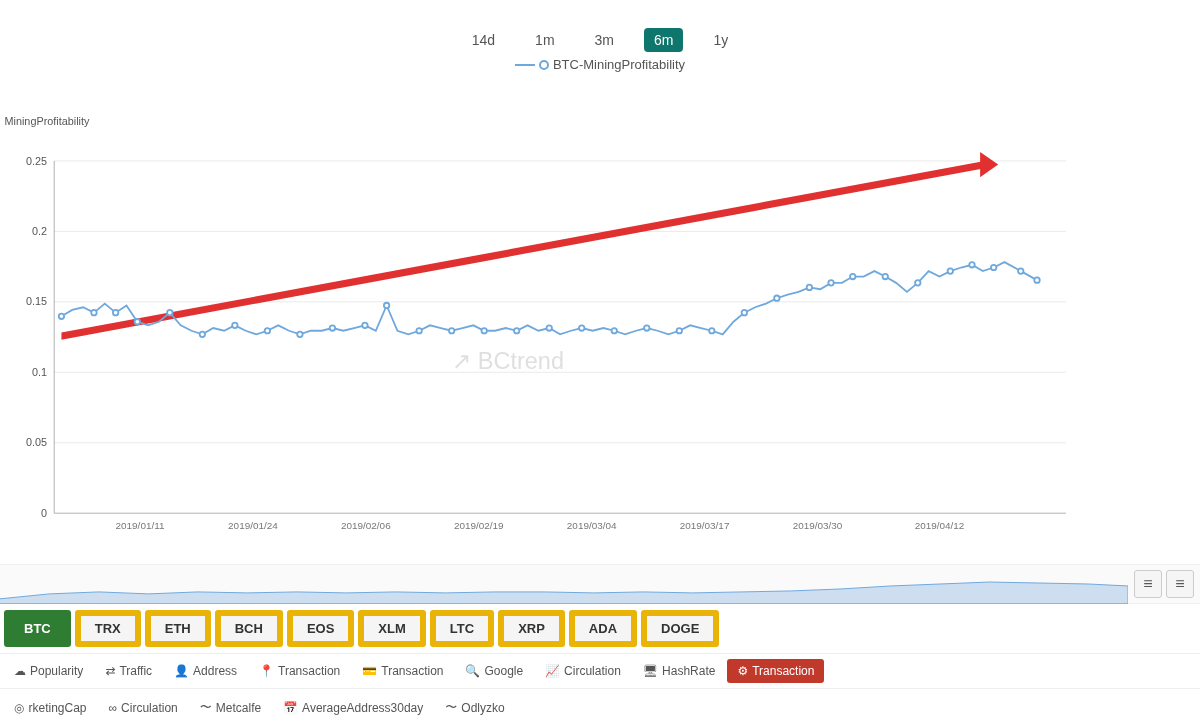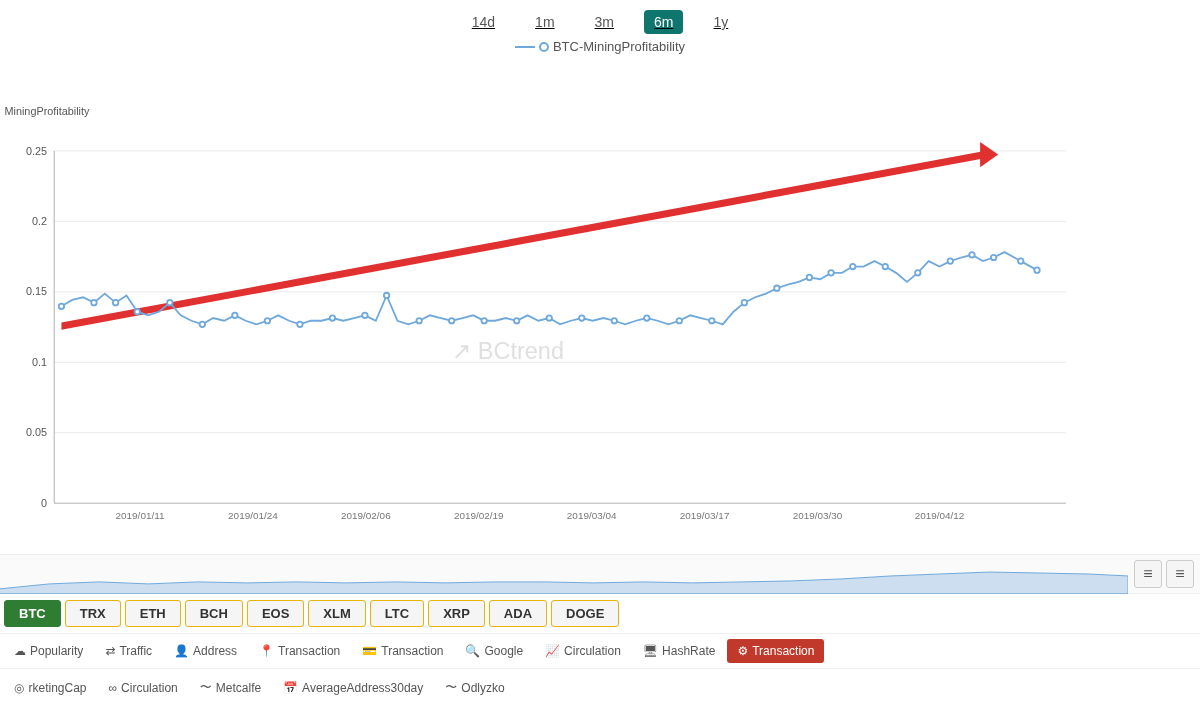--- a/index.html
+++ b/index.html
@@ -4,22 +4,21 @@
   <style>
     * { margin: 0; padding: 0; box-sizing: border-box; }
     body { font-family: Arial, sans-serif; background: #fff; width: 1200px; height: 719px; overflow: hidden; }
 
     
     .time-controls {
       display: flex;
       align-items: center;
       justify-content: center;
       gap: 20px;
-      padding: 10px 0 5px 0;
-      text-decoration: underline;
+      padding: 28px 0 5px 0;
     }
     .time-btn {
       background: none;
       border: none;
       cursor: pointer;
       font-size: 14px;
       color: #555;
       padding: 4px 10px;
       border-radius: 4px;
     }
@@ -29,21 +28,21 @@
     }
 
     
     .legend {
       display: flex;
       align-items: center;
       justify-content: center;
       gap: 8px;
       font-size: 13px;
       color: #555;
-      margin-bottom: 10px;
+      margin-bottom: 2px;
     }
     .legend-line {
       display: inline-flex;
       align-items: center;
       gap: 4px;
     }
     .legend-circle {
       width: 10px; height: 10px;
       border: 2px solid #6fa8dc;
       border-radius: 50%;
@@ -98,21 +97,21 @@
     .coin-tabs {
       display: flex;
       align-items: center;
       padding: 6px 0 6px 4px;
       gap: 4px;
       background: #fff;
       border-bottom: 1px solid #eee;
     }
     .coin-btn {
       padding: 5px 14px;
-      border: 1px solid #eab308;
+      border: 6px solid #eab308;
       background: #f5f5f5;
       border-radius: 3px;
       cursor: pointer;
       font-size: 13px;
       color: #333;
       font-weight: 600;
     }
     .coin-btn.active {
       background: #2e7d32;
       color: #fff;

